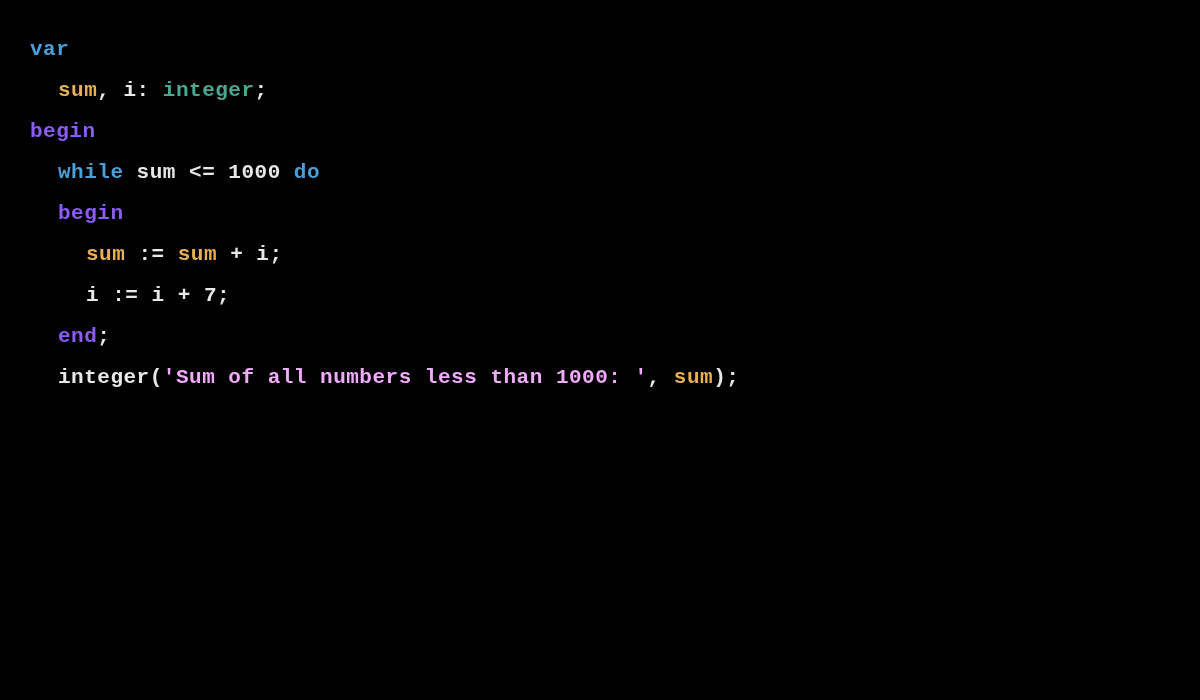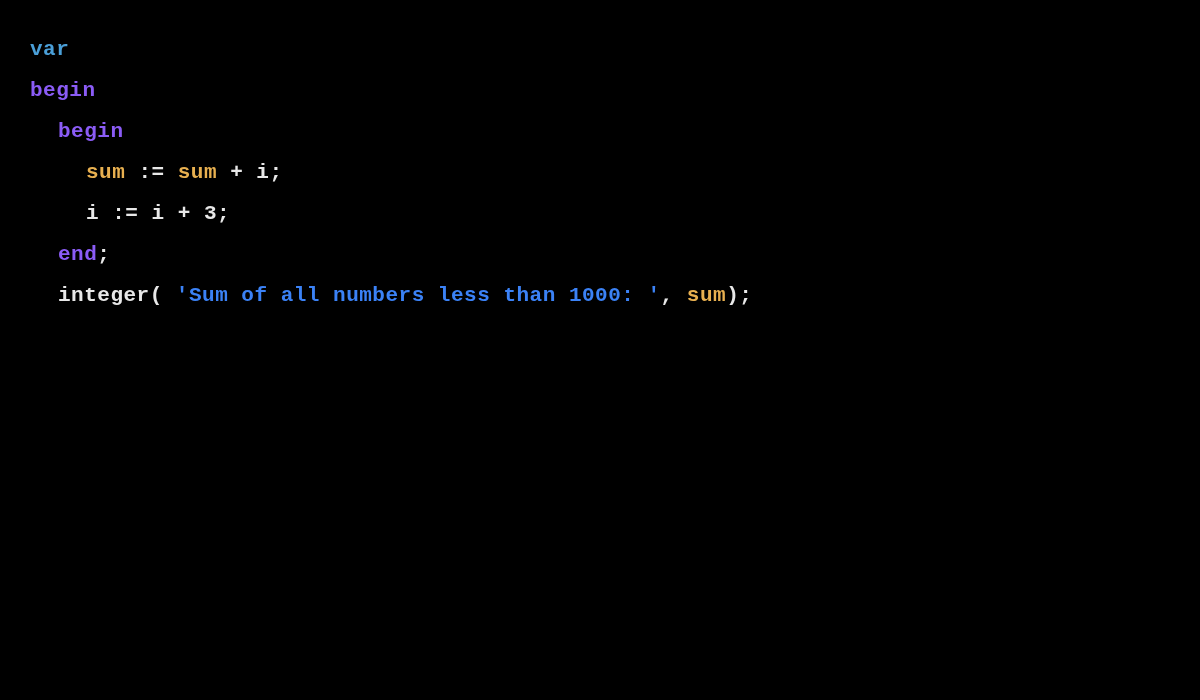--- a/index.html
+++ b/index.html
@@ -33,48 +33,49 @@
     .identifier {
       color: #e8e8e8;
     }
     .type {
       color: #4aa890;
     }
     .variable {
       color: #e8b050;
     }
     .string {
-      color: #3b82f6;
-      margin-left: 13px;
+      color: #f0abfc;
     }
     .punct {
       color: #e8e8e8;
     }
     .indent1 {
       padding-left: 28px;
     }
     .indent2 {
       padding-left: 56px;
     }
   </style>
 </head>
 <body>
 
 <div>
   <div class="code-line"><span class="keyword">var</span></div>
 
+  <div class="code-line indent1"><span class="variable">sum</span><span class="identifier">, i: </span><span class="type">integer</span><span class="punct">;</span></div>
 
   <div class="code-line"><span class="keyword-yellow">begin</span></div>
 
 
 
+  <div class="code-line indent1"><span class="keyword">while</span><span class="identifier"> sum &lt;= 1000 </span><span class="keyword">do</span></div>
 
   <div class="code-line indent1"><span class="keyword-yellow">begin</span></div>
 
   <div class="code-line indent2"><span class="variable">sum</span><span class="identifier"> := </span><span class="variable">sum</span><span class="identifier"> + i;</span></div>
 
-  <div class="code-line indent2"><span class="identifier">i := i + 3;</span></div>
+  <div class="code-line indent2"><span class="identifier">i := i + 7;</span></div>
 
   <div class="code-line indent1"><span class="keyword-yellow">end</span><span class="punct">;</span></div>
 
   <div class="code-line indent1"><span class="identifier">integer</span><span class="punct">(</span><span class="string">'Sum of all numbers less than 1000: '</span><span class="punct">, </span><span class="variable">sum</span><span class="punct">);</span></div>
 
 </div>
 
 </body></html>

